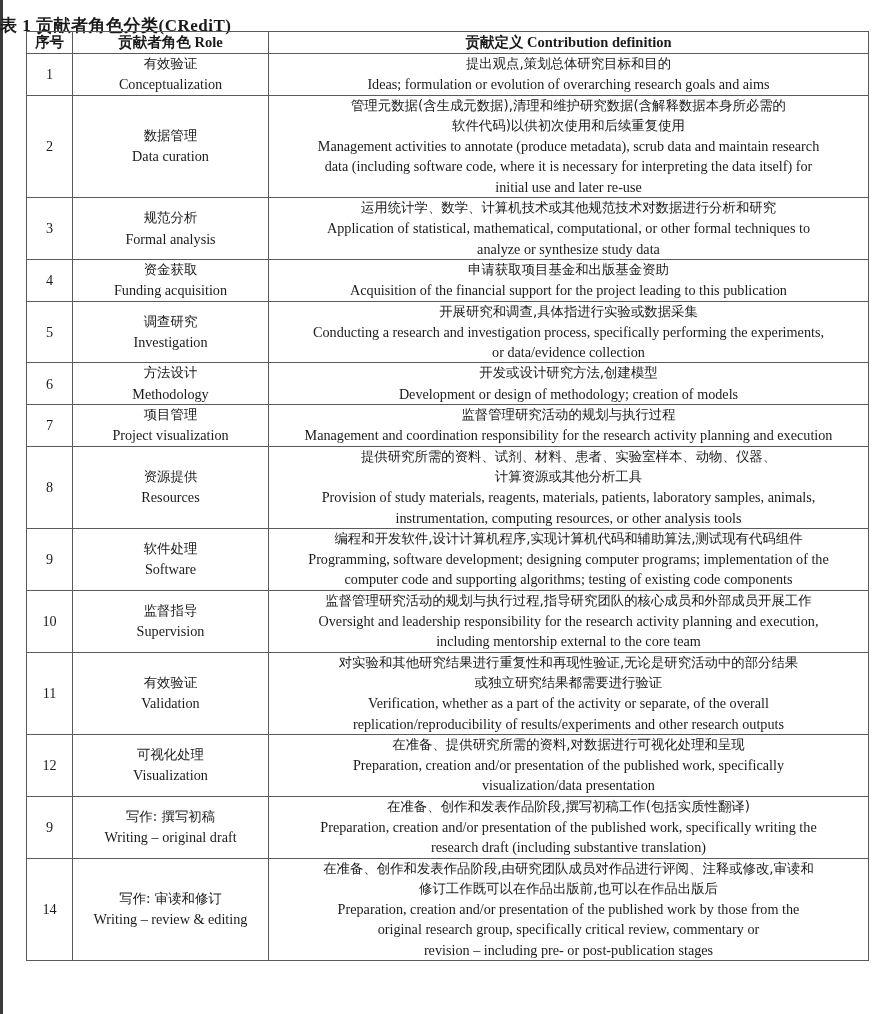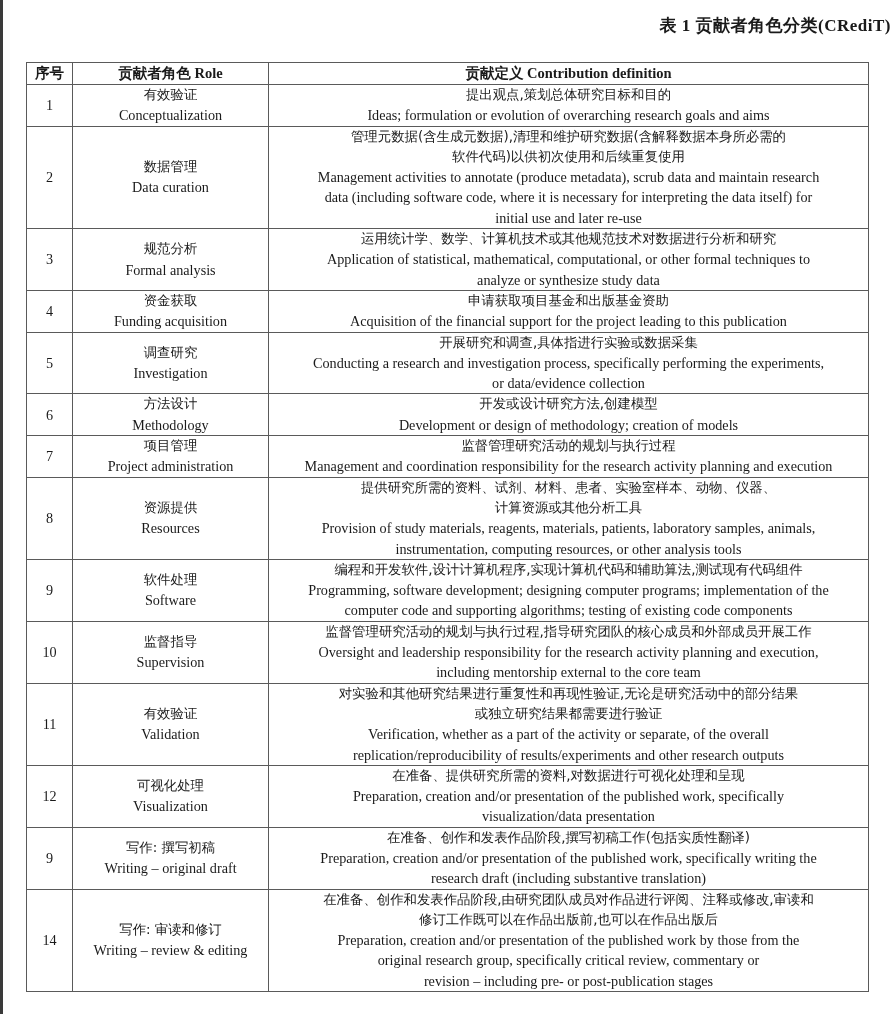--- a/index.html
+++ b/index.html
@@ -21,29 +21,29 @@
       top: 0;
       width: 3px;
       height: 1014px;
       background: #3a3a3a;
     }
     .caption {
       position: absolute;
       left: 0;
       width: 891px;
       top: 14px;
-      text-align: right;
+      text-align: left;
       font-size: 17px;
       font-weight: bold;
       letter-spacing: 0.5px;
     }
     table.credit {
       position: absolute;
       left: 26px;
-      top: 62px;
+      top: 31px;
       width: 842px;
       border-collapse: collapse;
       table-layout: fixed;
       font-size: 14.2px;
       line-height: 20.3px;
       border-radius: 16px;
     }
     table.credit col.c-no { width: 46px; }
     table.credit col.c-role { width: 196px; }
     table.credit col.c-def { width: 600px; }
@@ -160,21 +160,21 @@
         </td>
         <td class="def">
           <span class="line zh">开发或设计研究方法,创建模型</span>
           <span class="line">Development or design of methodology; creation of models</span>
         </td>
       </tr>
       <tr>
         <td>7</td>
         <td>
           <span class="line zh">项目管理</span>
-          <span class="line">Project administration</span>
+          <span class="line">Project visualization</span>
         </td>
         <td class="def">
           <span class="line zh">监督管理研究活动的规划与执行过程</span>
           <span class="line">Management and coordination responsibility for the research activity planning and execution</span>
         </td>
       </tr>
       <tr>
         <td>8</td>
         <td>
           <span class="line zh">资源提供</span>

